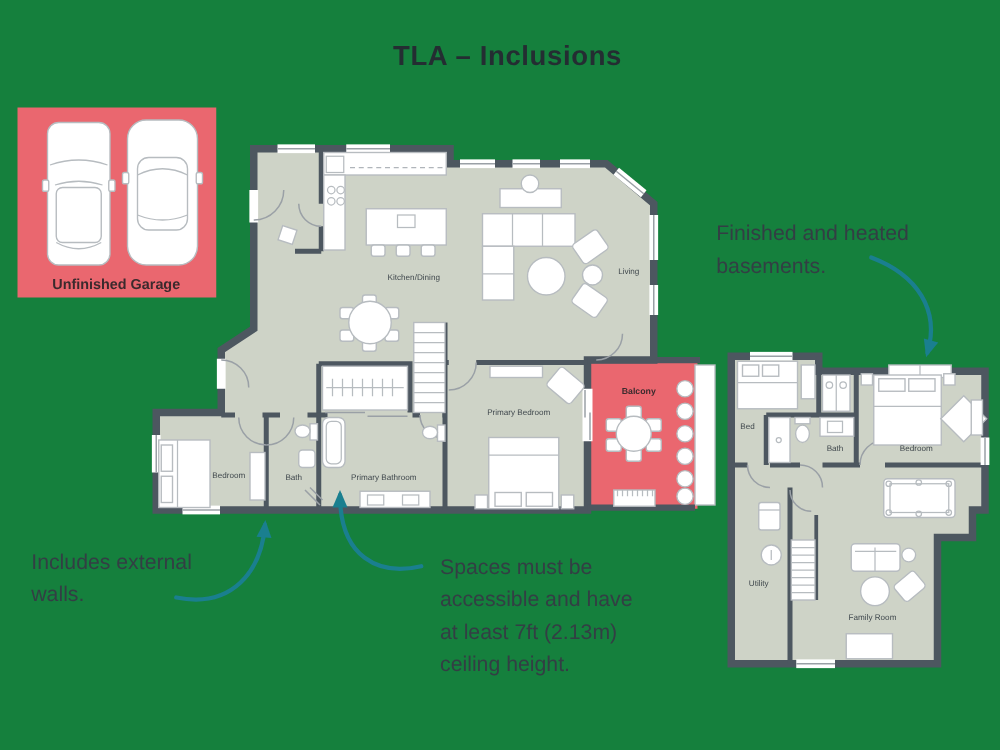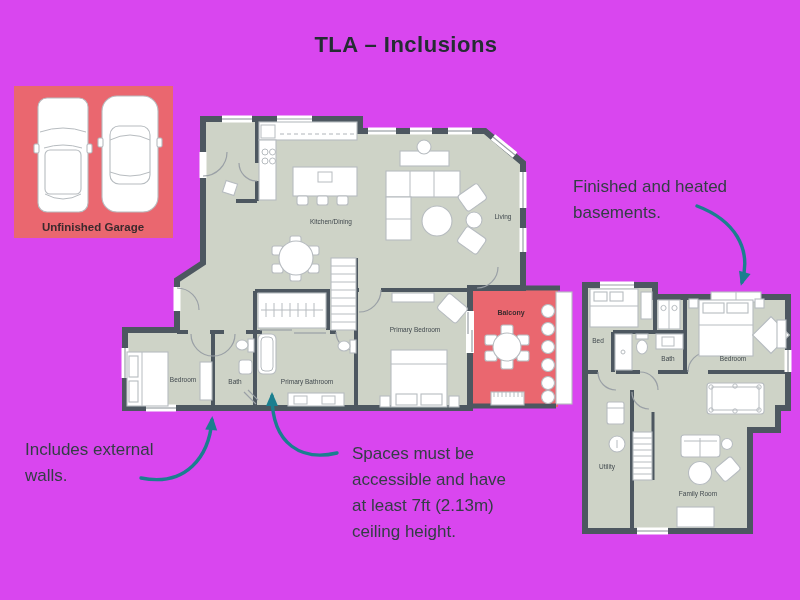--- a/index.html
+++ b/index.html
@@ -1,16 +1,16 @@
 <!DOCTYPE html>
 <html><head>
 <meta charset="utf-8">
 <style>
   html,body{margin:0;padding:0;background:#fff;}
-  .stage{position:relative;width:800px;height:600px;background:#d946ef;overflow:hidden;
+  .stage{position:relative;width:800px;height:600px;background:#15803d;overflow:hidden;
          font-family:"Liberation Sans", sans-serif;}
   svg{display:block}
   text{font-family:"Liberation Sans", sans-serif;}
   .title{font-size:22px;font-weight:600;fill:#242d32;letter-spacing:.5px;}
   .ann{font-size:17px;fill:#333e44;}
   .lbl{font-size:6.5px;fill:#41494e;}
   .lblb{font-size:7px;fill:#3c2b2e;font-weight:600;}
   .glabel{font-size:11.5px;font-weight:600;fill:#3b2a2d;}
   .floor{fill:#ced3c7;}
   .outline{fill:none;stroke:#4d5760;stroke-width:6;stroke-linejoin:miter;}

